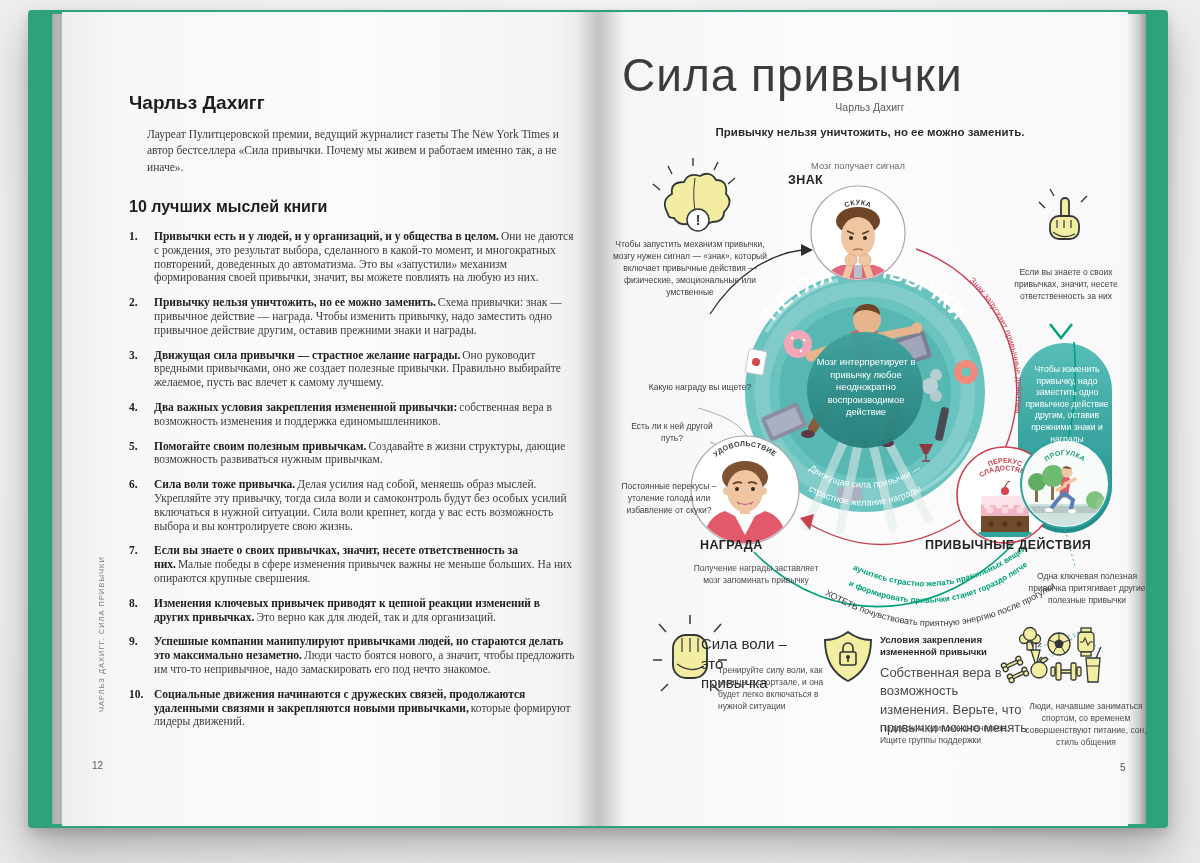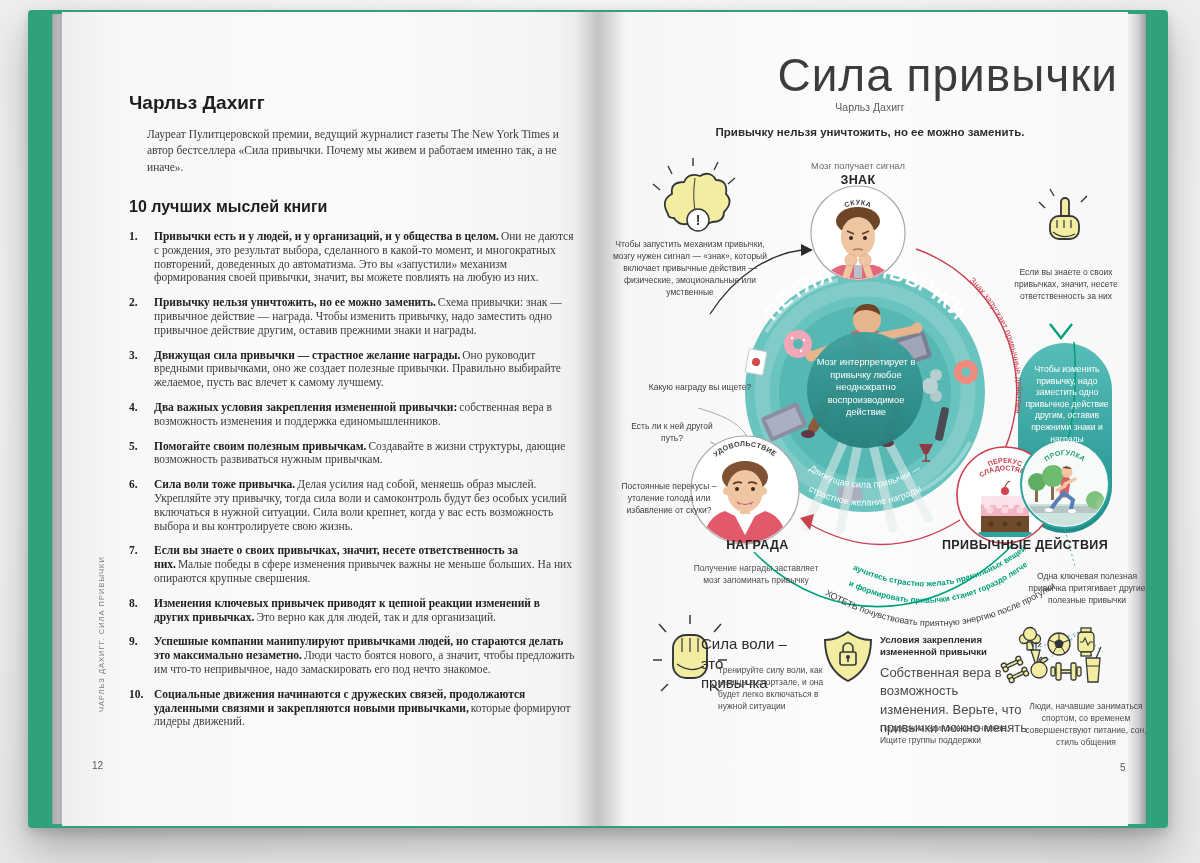--- a/index.html
+++ b/index.html
@@ -30,27 +30,27 @@
   .bio{margin-top:12px;font-family:"Liberation Serif",serif;font-size:11.5px;line-height:1.42;color:#3a3a3a;margin-left:18px;}
   .list-h{margin-top:23px;font-size:16px;font-weight:bold;color:#1d1d1f;}
   .items{margin-top:14px;}
   .item{display:flex;margin-bottom:11px;font-family:"Liberation Serif",serif;font-size:11.5px;line-height:1.2;color:#3c3c3c;}
   .item .num{width:25px;flex:0 0 25px;font-weight:bold;color:#222;}
   .item .lead{font-weight:bold;color:#222;margin-right:2px;}
   .spine{left:97px;top:712px;width:168px;transform:rotate(-90deg);transform-origin:left top;
     font-size:7.5px;letter-spacing:1px;color:#808084;}
   .pnum{font-size:10px;color:#5a5a5e;}
   
-  .rp-title{left:622px;top:48px;width:496px;text-align:right;font-size:46px;font-weight:300;
+  .rp-title{left:622px;top:48px;width:496px;text-align:left;font-size:46px;font-weight:300;
     color:#3c3c3e;letter-spacing:1px;}
   .rp-author{left:622px;top:101px;width:496px;text-align:center;font-size:10.5px;color:#5c5c5e;}
   .rp-intro{left:640px;top:124px;width:460px;text-align:center;font-size:11.5px;font-weight:bold;
     color:#2c2c2e;line-height:1.4;}
   .note{font-size:8.5px;line-height:1.42;color:#3f3f42;text-align:center;}
-  .lbl-big{font-size:12.5px;font-weight:bold;color:#252527;text-align:center;letter-spacing:.4px;}
+  .lbl-big{font-size:12.5px;font-weight:bold;color:#252527;text-align:left;letter-spacing:.4px;}
   .white-note{font-size:9.3px;line-height:1.35;color:#ffffff;text-align:center;}
   .bold-note{font-weight:normal;}
   .gray{color:#4c4c4f;}
 </style>
 </head>
 <body>
 
 <div class="abs cover"></div>
 <div class="abs stack-left"></div>
 <div class="abs stack-right"></div>

